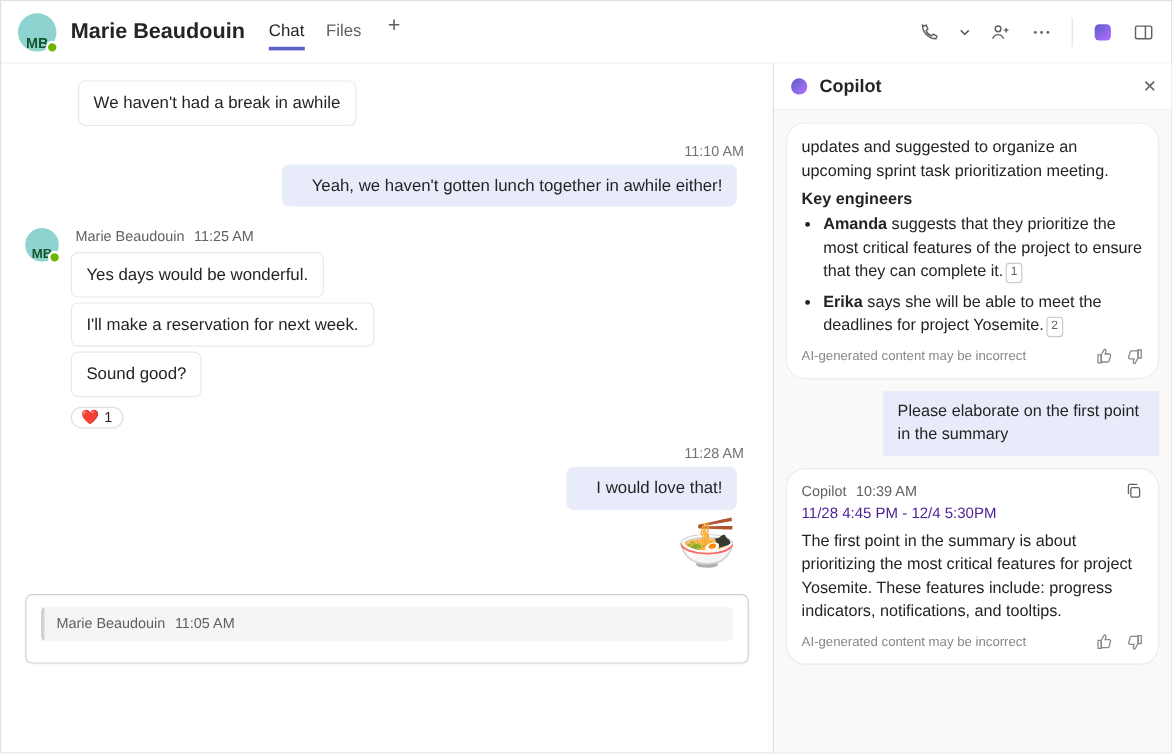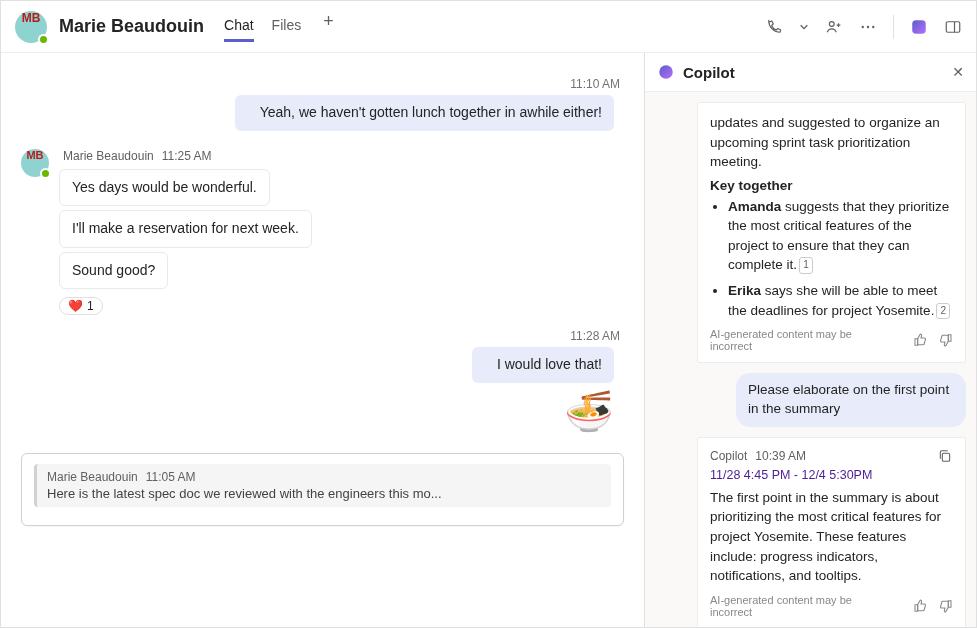--- a/index.html
+++ b/index.html
@@ -1,20 +1,20 @@
 <!DOCTYPE html>
 <html><head>
 <meta charset="utf-8">
 <style>
   * { box-sizing: border-box; margin: 0; padding: 0; }
   html, body { width: 977px; height: 628px; font-family: "Segoe UI", -apple-system, sans-serif; background: #fff; color: #242424; overflow: hidden; }
   .app { display: flex; flex-direction: column; width: 100%; height: 100%; border: 1px solid #e0e0e0; }
   
   .header { display: flex; align-items: center; padding: 8px 14px; border-bottom: 1px solid #eee; gap: 12px; height: 52px; }
-  .avatar { width: 32px; height: 32px; border-radius: 50%; background: #8fd3d0; color: #b91c1c; font-size: 12px; font-weight: 600; display: flex; align-items: flex-start; justify-content: center; position: relative; }
+  .avatar { width: 32px; height: 32px; border-radius: 50%; background: #8fd3d0; color: #14532d; font-size: 12px; font-weight: 600; display: flex; align-items: flex-end; justify-content: center; position: relative; }
   .avatar.small { width: 28px; height: 28px; font-size: 11px; }
   .presence { position: absolute; right: -2px; bottom: -2px; width: 11px; height: 11px; border-radius: 50%; background: #6bb700; border: 2px solid #fff; }
   .title { font-size: 18px; font-weight: 700; }
   .tabs { display: flex; gap: 18px; margin-left: 8px; }
   .tab { font-size: 14px; color: #616161; padding: 6px 0; cursor: pointer; }
   .tab.active { color: #242424; border-bottom: 3px solid #5b5fc7; }
   .add-tab { color: #616161; font-size: 18px; cursor: pointer; padding: 0 4px; }
   .header-spacer { flex: 1; }
   .header-actions { display: flex; align-items: center; gap: 16px; color: #616161; }
   .hicon { width: 18px; height: 18px; cursor: pointer; display:flex; align-items:center; justify-content:center; }
@@ -42,33 +42,33 @@
   .compose { margin-top: 18px; border: 1px solid #d1d1d1; border-radius: 6px; padding: 10px 12px; background: #fff; box-shadow: 0 1px 2px rgba(0,0,0,0.04); }
   .compose .reply-ref { background: #f5f5f5; border-left: 3px solid #d1d1d1; padding: 6px 10px; border-radius: 4px; margin-bottom: 8px; }
   .compose .reply-ref .name { font-size: 12px; color: #616161; margin-bottom: 2px; display:flex; gap:8px;}
   .compose .reply-ref .text { font-size: 13px; color: #424242; white-space: nowrap; overflow: hidden; text-overflow: ellipsis; }
   
   .panel { width: 332px; border-left: 1px solid #e0e0e0; display: flex; flex-direction: column; background: #faf9f8; }
   .panel-head { display: flex; align-items: center; padding: 10px 12px; gap: 8px; background:#fff; border-bottom:1px solid #eee; }
   .panel-title { font-weight: 600; font-size: 15px; flex: 1; }
   .close-x { cursor: pointer; color:#616161; font-size:14px; }
   .panel-body { flex: 1; overflow-y: auto; padding: 10px 10px 12px 10px; display: flex; flex-direction: column; gap: 10px; font-size: 13.5px; }
-  .card { background: #fff; border: 1px solid #ececec; border-radius: 2px; padding: 10px 12px; margin-left: 42px; }
+  .card { background: #fff; border: 1px solid #ececec; border-radius: 16px; padding: 10px 12px; }
   .card .meta { font-size: 12px; color: #616161; display: flex; align-items: center; gap: 8px; margin-bottom: 4px; }
   .card .meta .spacer { flex:1; }
   .card .range { font-size: 12.5px; color: #4c1d95; margin-bottom: 6px; }
   .card p { line-height: 1.45; }
   .kt-head { font-weight: 700; margin-top: 6px; margin-bottom: 4px; }
   .kt-list { list-style: disc; padding-left: 18px; }
   .kt-list li { margin-bottom: 6px; line-height: 1.45; }
   .ref-badge { display: inline-block; min-width: 14px; text-align: center; font-size: 10px; border: 1px solid #ccc; border-radius: 3px; padding: 0 2px; color: #616161; vertical-align: 1px; margin-left: 2px; }
   .ai-foot { display: flex; align-items: center; gap: 8px; color: #8a8886; font-size: 11px; margin-top: 8px; }
   .ai-foot .spacer { flex: 1; }
   .thumb { width: 16px; height: 16px; cursor: pointer; color:#8a8886; }
-  .user-ask { align-self: flex-end; background: #e8ebfa; border-radius: 14px; padding: 8px 12px; max-width: 230px; line-height:1.4; }
+  .user-ask { align-self: flex-end; background: #e8ebfa; border-radius: 0; padding: 8px 12px; max-width: 230px; line-height:1.4; }
   .copy-ic { width:16px; height:16px; color:#616161; cursor:pointer; }
 </style>
 </head>
 <body>
 
 <div class="app">
 
   <div class="header">
     <div class="avatar">
       <span>MB</span>
@@ -124,20 +124,25 @@
             <path d="M14 5v14"></path>
           </svg>
       </span>
     </div>
   </div>
 
   <div class="body">
 
     <div class="chat">
 
+      <div class="row in">
+        <div class="msg-col in">
+          <div class="bubble in">We haven't had a break in awhile</div>
+        </div>
+      </div>
 
       <div class="timestamp-right">11:10 AM</div>
       <div class="row out">
         <div class="msg-col out">
           <div class="bubble out">Yeah, we haven't gotten lunch together in awhile either!</div>
         </div>
       </div>
 
       <div class="row in" style="margin-top:14px">
         <div class="with-avatar">
@@ -168,21 +173,20 @@
           <div class="emoji-big">🍜</div>
         </div>
       </div>
 
       <div class="compose">
         <div class="reply-ref">
           <div class="name">
             <span>Marie Beaudouin</span>
             <span>11:05 AM</span>
           </div>
-          <div class="text">Here is the latest spec doc we reviewed with the engineers this mo...</div>
         </div>
 
       </div>
 
     </div>
 
     <div class="panel">
       <div class="panel-head">
         <svg class="copilot-logo" viewBox="0 0 24 24">
             <defs>
@@ -193,21 +197,21 @@
             </defs>
             <circle cx="12" cy="12" r="9" fill="url(#g2)"></circle>
           </svg>
         <div class="panel-title">Copilot</div>
         <div class="close-x">✕</div>
       </div>
       <div class="panel-body">
 
         <div class="card">
           <p>updates and suggested to organize an upcoming sprint task prioritization meeting.</p>
-          <div class="kt-head">Key together</div>
+          <div class="kt-head">Key engineers</div>
           <ul class="kt-list">
             <li>
               <b>Amanda</b><span> suggests that they prioritize the most critical features of the project to ensure that they can complete it.</span><span class="ref-badge">1</span>
             </li>
             <li>
               <b>Erika</b><span> says she will be able to meet the deadlines for project Yosemite.</span><span class="ref-badge">2</span>
             </li>
           </ul>
           <div class="ai-foot">
             <span>AI-generated content may be incorrect</span>

